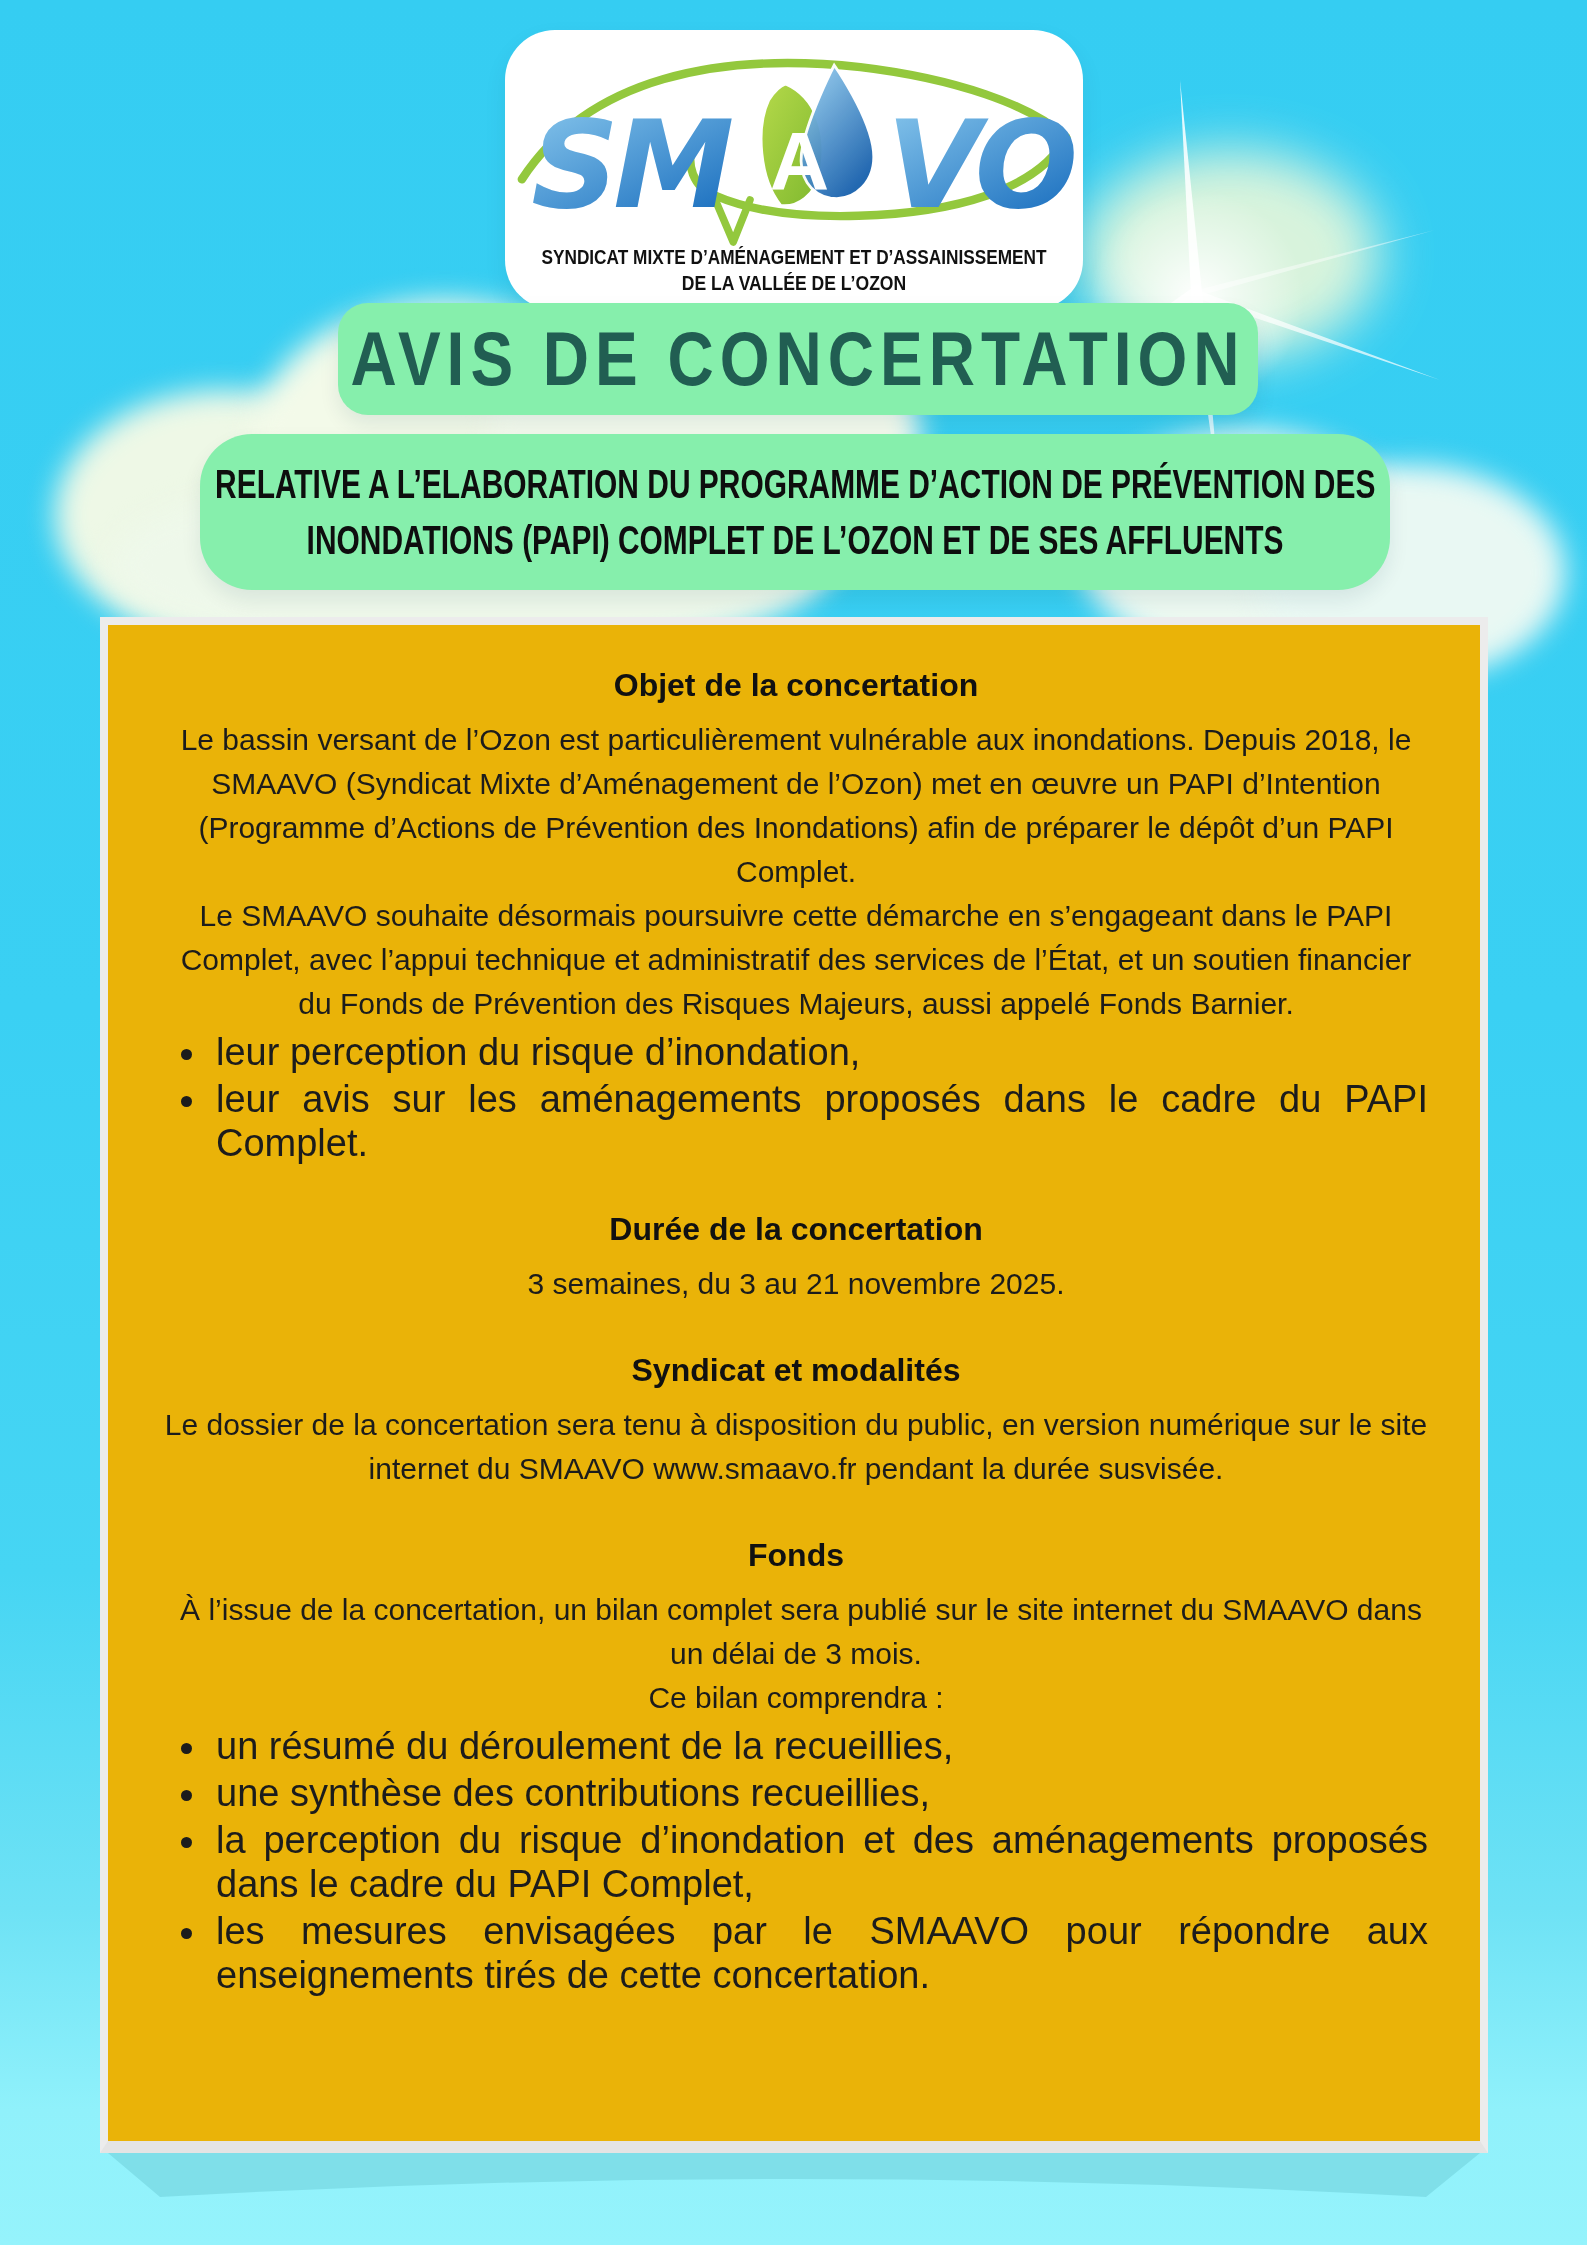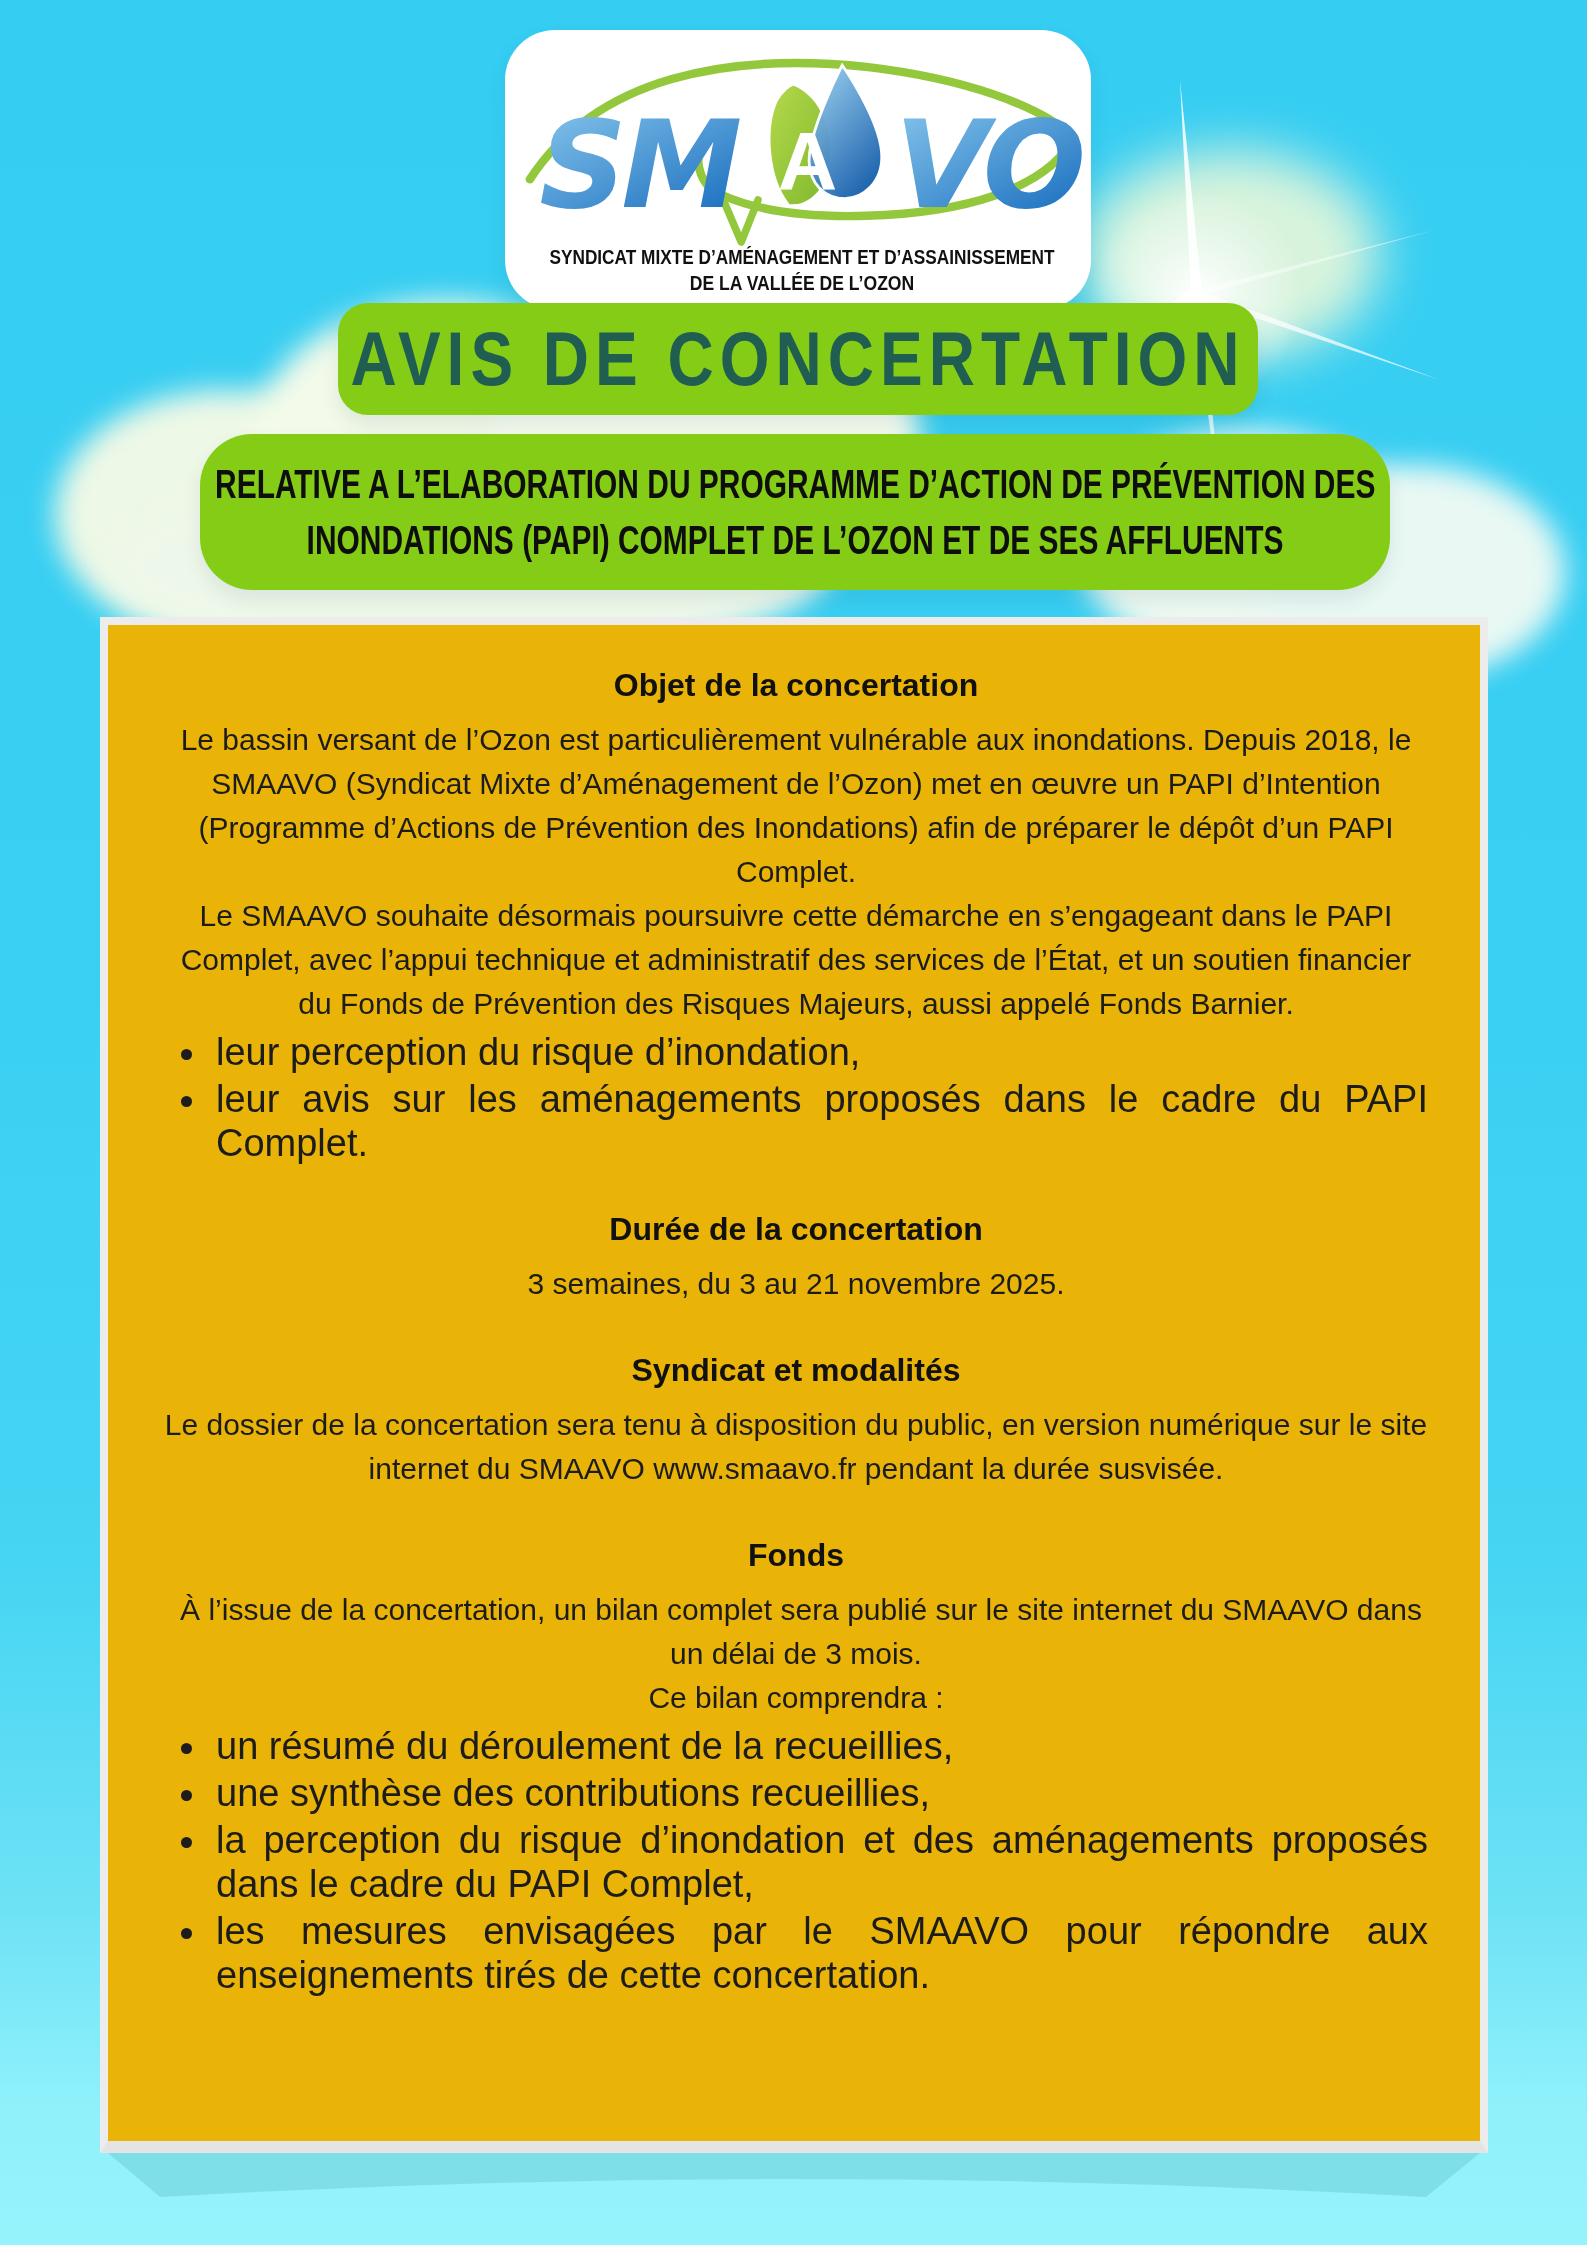--- a/index.html
+++ b/index.html
@@ -9,24 +9,24 @@
     background:linear-gradient(180deg,#35cdf2 0%,#3ad0f3 45%,#46d5f3 70%,#6ee2f5 85%,#90f1fb 94%,#95f3fc 100%);
   }
   .cloud{position:absolute;border-radius:50%;filter:blur(14px);}
   .sun-glow{position:absolute;border-radius:50%;filter:blur(26px);}
   .sun-core{position:absolute;width:230px;height:230px;
     background:radial-gradient(circle,rgba(255,255,255,.97) 0%,rgba(255,255,255,.55) 28%,rgba(255,255,255,0) 66%);}
   .burst{position:absolute;}
 
   .logo-card{
     position:absolute;left:505px;top:30px;width:578px;height:280px;
-    background:#ffffff;border-radius:50px;box-shadow:0 10px 22px rgba(0,60,80,.08);padding-left:8px;
+    background:#ffffff;border-radius:50px;box-shadow:0 10px 22px rgba(0,60,80,.08);
   }
   .banner{
-    position:absolute;background:#84cc16;box-shadow:0 10px 20px rgba(0,60,80,.09);
+    position:absolute;background:#86efac;box-shadow:0 10px 20px rgba(0,60,80,.09);
   }
   .title-banner{left:338px;top:303px;width:920px;height:112px;border-radius:30px;
     display:flex;align-items:center;justify-content:center;}
   .title-banner h1{
     margin:0;font-size:64px;font-weight:bold;letter-spacing:6px;color:#215e52;
     transform:scale(1.0,1.18);white-space:nowrap;
   }
   .subtitle-banner{left:200px;top:434px;width:1190px;height:156px;border-radius:52px;
     display:flex;flex-direction:column;align-items:center;justify-content:center;gap:2px;}
   .subtitle-line{font-size:34px;font-weight:bold;color:#0e0e0e;line-height:54px;

